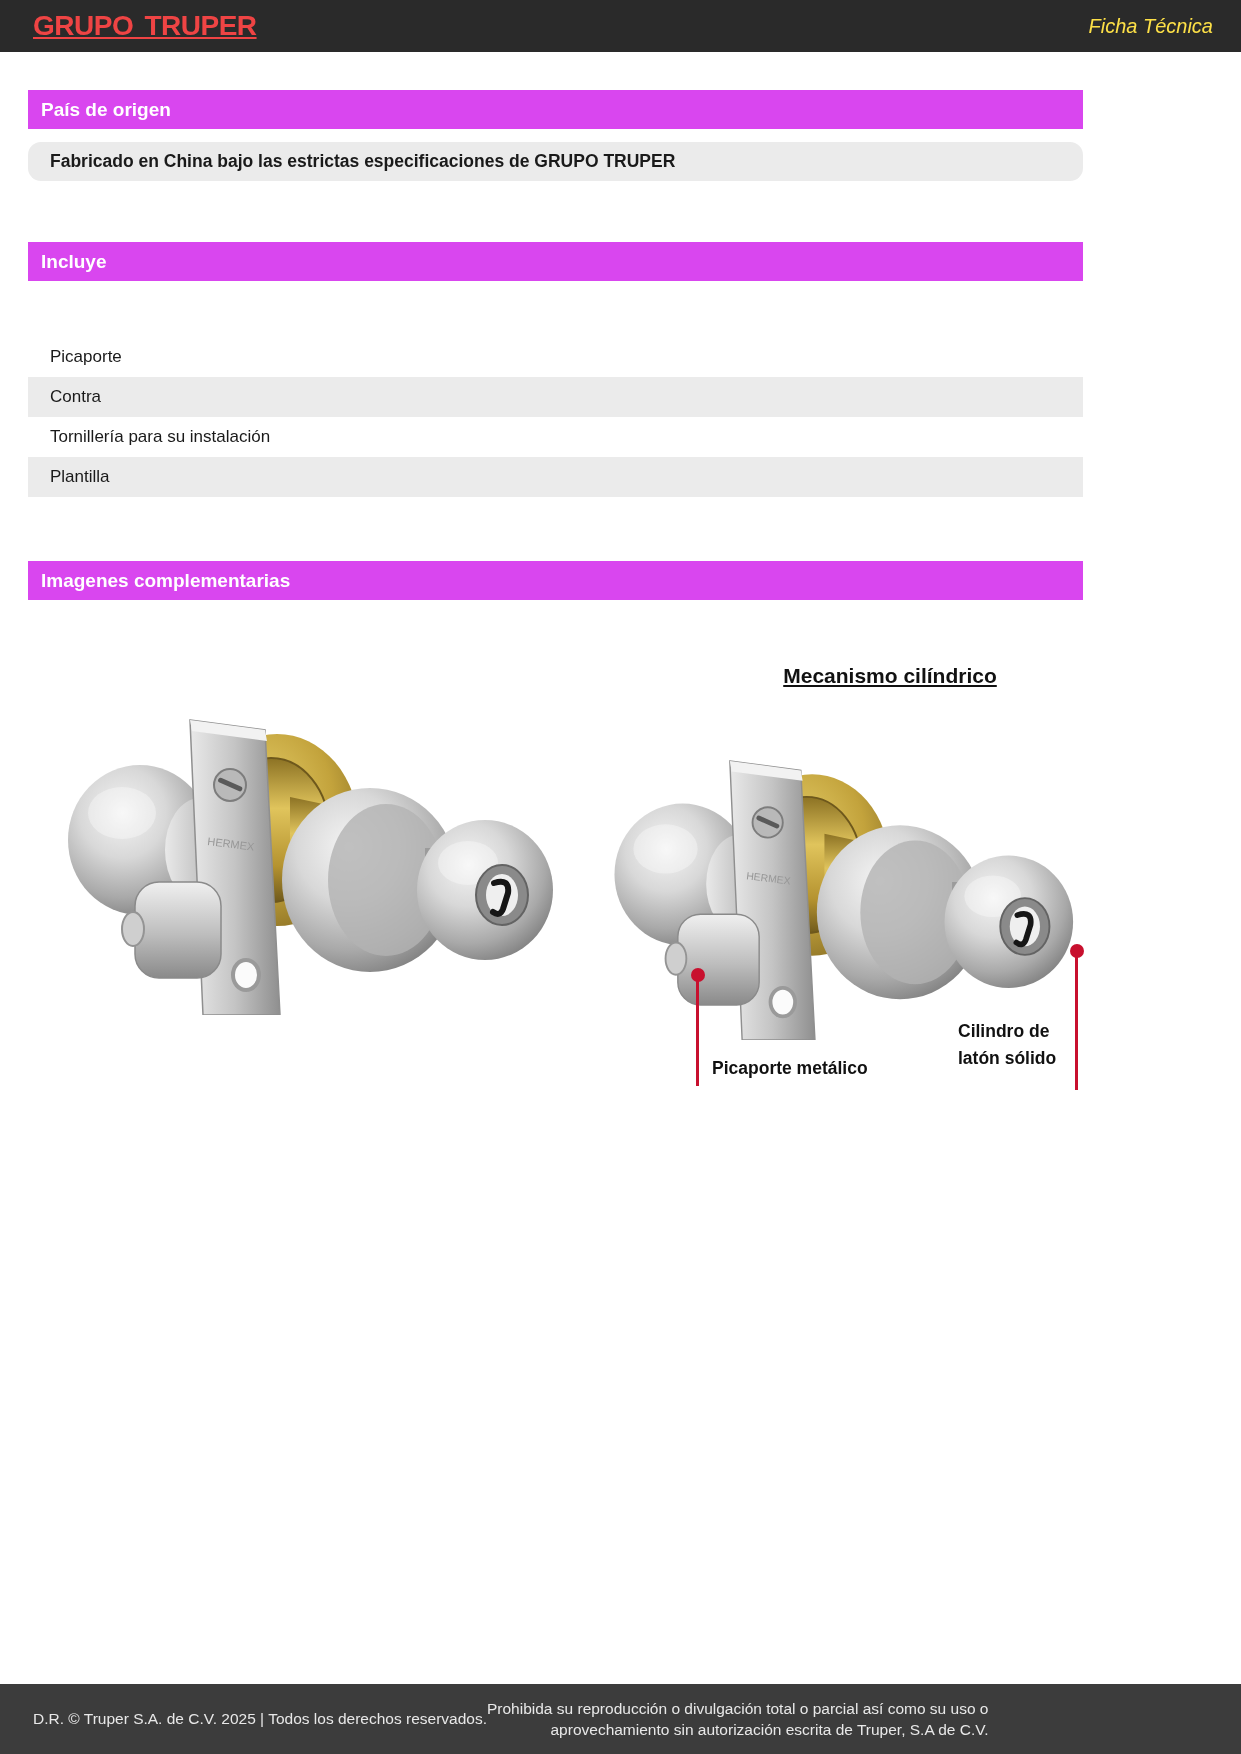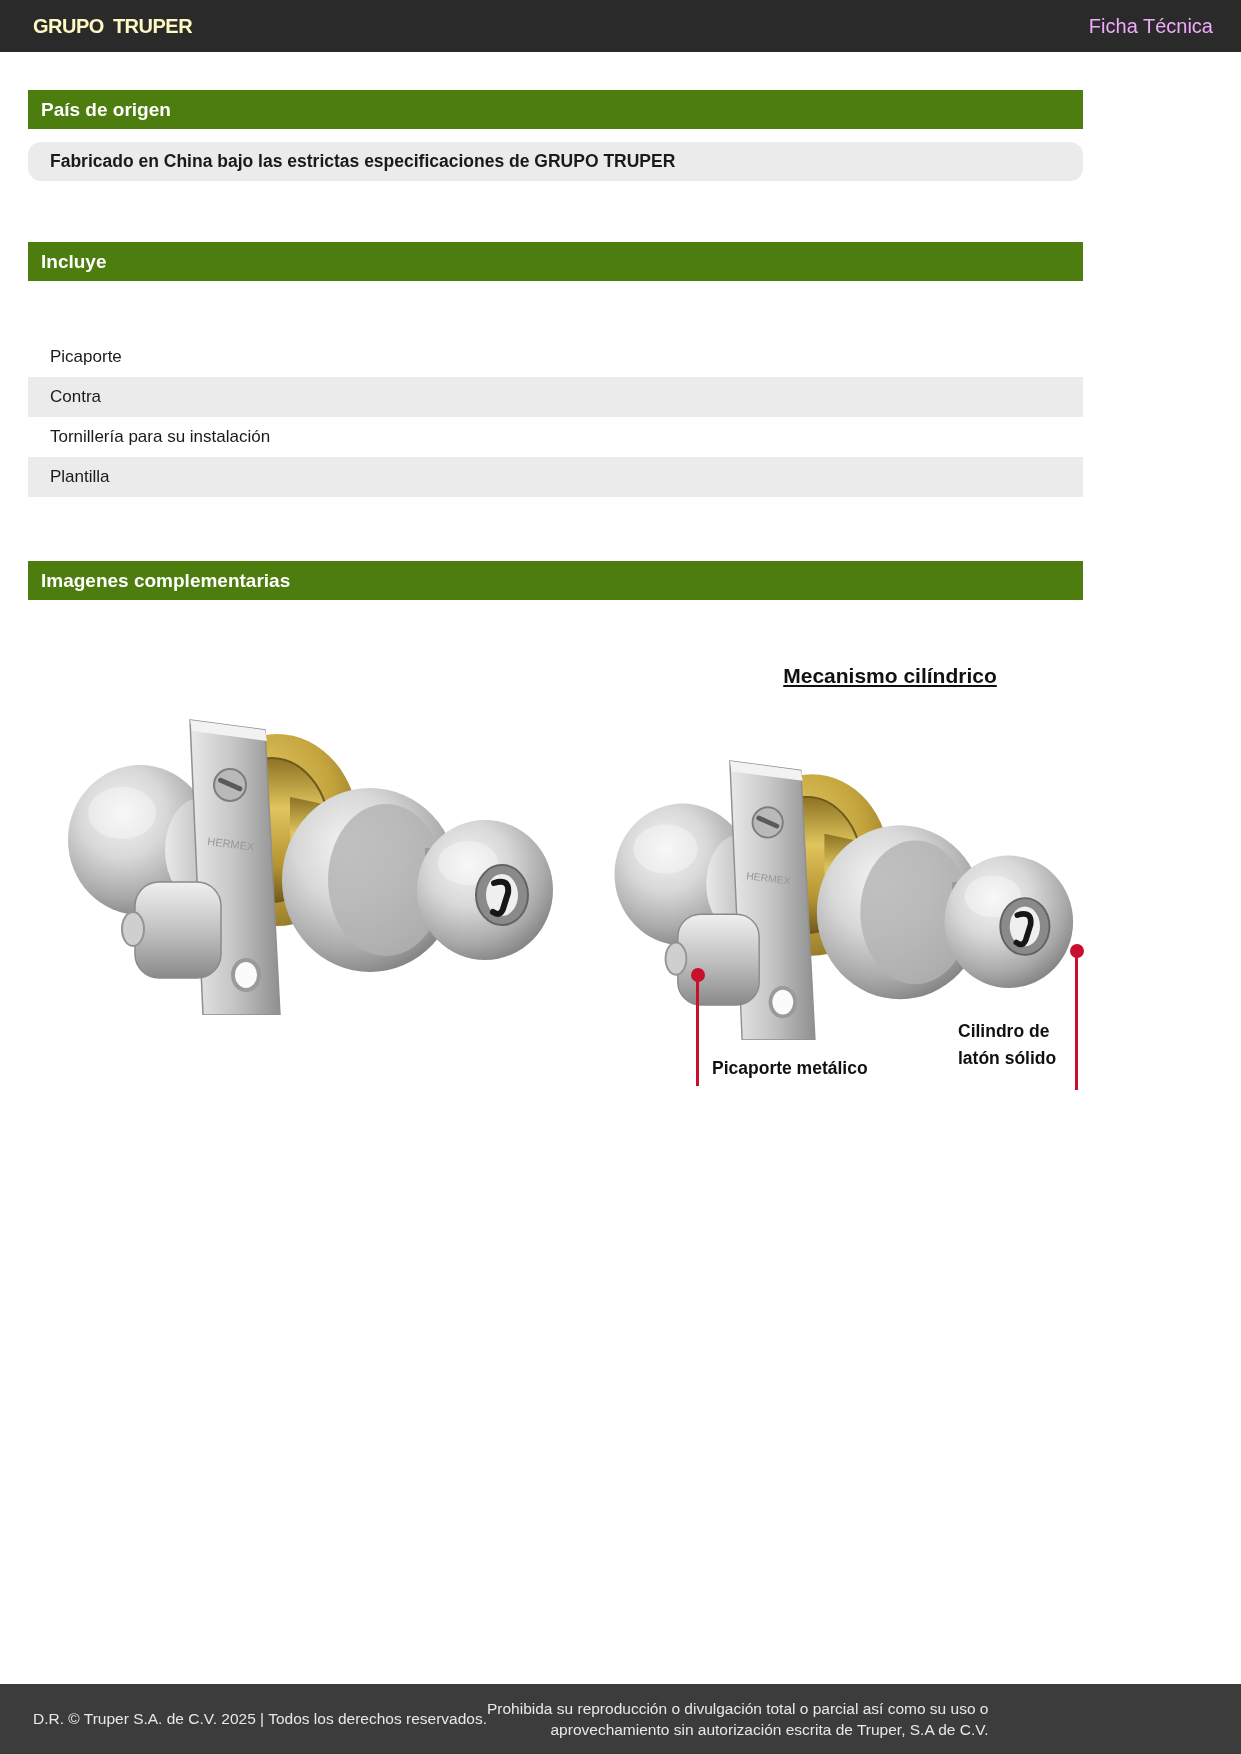--- a/index.html
+++ b/index.html
@@ -6,25 +6,25 @@
   .page{
     position:relative;width:1241px;height:1754px;overflow:hidden;
     background:#ffffff;font-family:"Liberation Sans",sans-serif;color:#1a1a1a;
   }
   
   .topbar{
     position:absolute;top:0;left:0;width:1241px;height:52px;background:#2a2a2a;
     display:flex;align-items:center;justify-content:space-between;box-sizing:border-box;
     padding:0 28px 0 33px;
   }
-  .logo{font-size:20px;font-weight:800;color:#fef9c3;letter-spacing:-0.5px;word-spacing:4px;}
-  .doc-type{font-size:20px;color:#f0abfc;font-weight:400;}
+  .logo{font-size:28px;font-weight:800;color:#ef4444;letter-spacing:-0.5px;word-spacing:4px;text-decoration:underline;}
+  .doc-type{font-size:20px;color:#fde047;font-weight:400;font-style:italic;}
   
   .secbar{
-    position:absolute;left:28px;width:1055px;height:39px;background:#4d7c0f;
+    position:absolute;left:28px;width:1055px;height:39px;background:#d946ef;
     color:#ffffff;font-weight:700;font-size:19px;line-height:39px;
     padding-left:13px;box-sizing:border-box;
   }
   
   .row{
     position:absolute;left:28px;width:1055px;height:40px;line-height:40px;
     padding-left:22px;box-sizing:border-box;font-size:17px;
   }
   .row.gray{background:#ebebeb;}
   .row.bold{font-weight:700;font-size:17.5px;height:39px;line-height:39px;}

